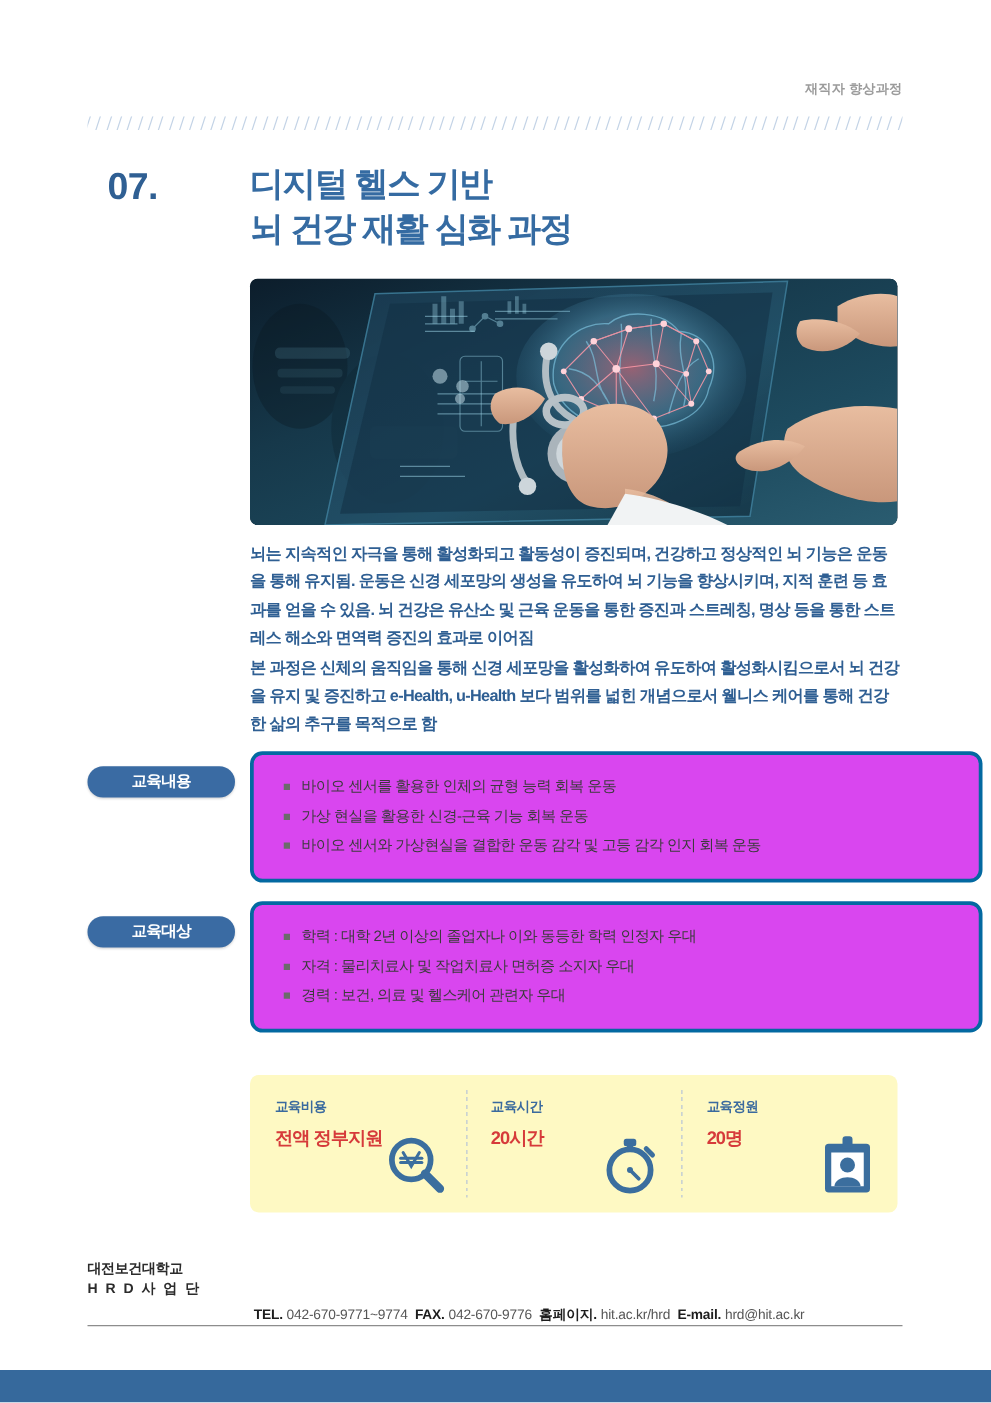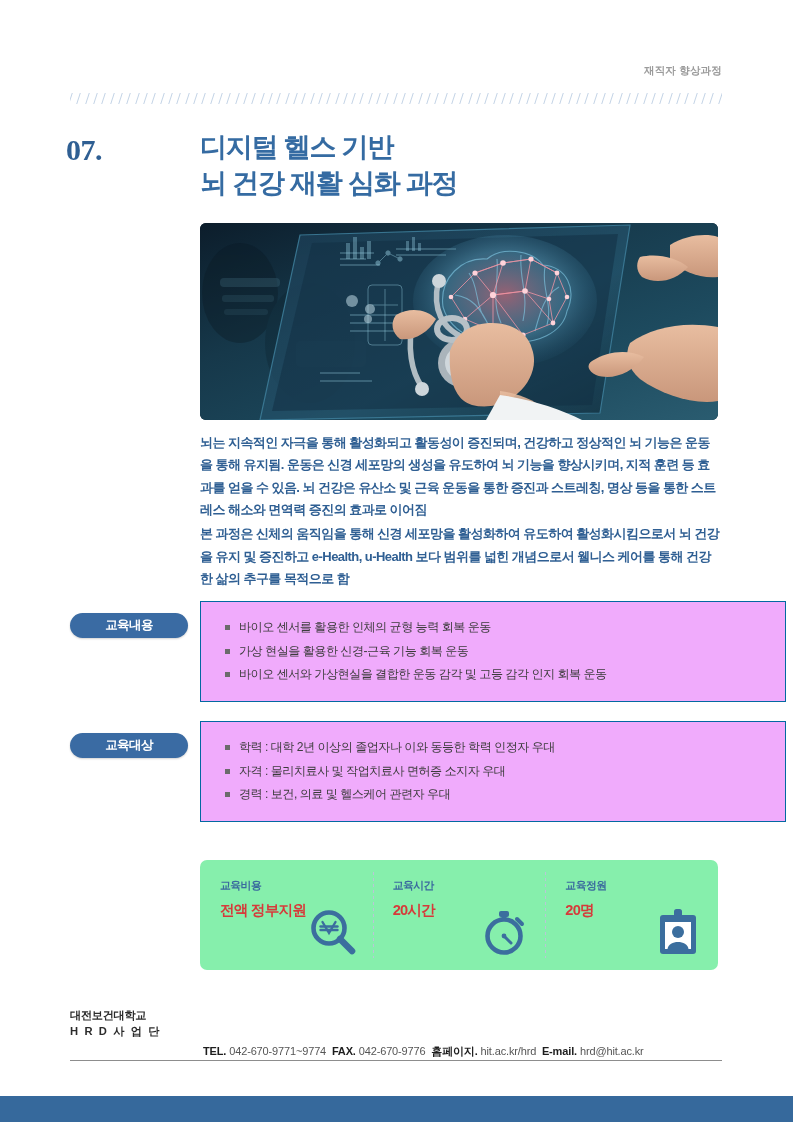--- a/index.html
+++ b/index.html
@@ -22,23 +22,23 @@
     position:absolute;left:70px;top:93px;width:652px;height:12px;
     overflow:hidden;display:flex;justify-content:space-between;
   }
   .tick-rule i{
     display:block;width:1.4px;height:11px;background:#c3d3e6;
     transform:skewX(-18deg);
   }
 
   
   .num{
-    position:absolute;left:66px;top:133px;
+    position:absolute;left:86px;top:133px;
     font-size:30px;font-weight:800;color:#2f5f93;letter-spacing:-0.5px;
-    font-family:Liberation Serif, serif;
+    font-family:Liberation Sans, sans-serif;
   }
   .title{
     position:absolute;left:200px;top:130px;width:520px;
     font-size:27px;line-height:1.33;font-weight:800;color:#356ba2;
     letter-spacing:-1.2px;
   }
   .title .l2{display:block;}
 
   
   .hero{
@@ -62,39 +62,39 @@
   .badge{
     position:absolute;left:0;top:0;
     width:118px;height:25px;border-radius:13px;
     background:#3a6ba3;color:#ffffff;
     font-size:12.5px;font-weight:800;letter-spacing:-0.6px;
     display:flex;align-items:center;justify-content:center;
     box-shadow:0 1px 2px rgba(0,0,0,.18);
   }
   .panel{
     position:absolute;left:130px;top:-12px;width:586px;
-    border:1px solid #0369a1;border-radius:0;
-    background:#f0abfc;
+    border:3px solid #0369a1;border-radius:10px;
+    background:#d946ef;
     box-sizing:border-box;
     padding:14px 18px 14px 24px;
   }
   .panel ul{list-style:none;margin:0;padding:0;}
   .panel li{
     font-size:12.1px;line-height:1.95;color:#3b3b3b;letter-spacing:-0.5px;
     position:relative;padding-left:14px;white-space:nowrap;
   }
   .panel li::before{
     content:"";position:absolute;left:0;top:9px;
     width:5px;height:5px;background:#6b6b6b;
   }
 
   
   .info{
     position:absolute;left:200px;top:860px;width:518px;height:110px;
-    background:#86efac;border-radius:7px;display:flex;
+    background:#fef9c3;border-radius:7px;display:flex;
   }
   .info .cell{
     flex:1;position:relative;box-sizing:border-box;
     padding:19px 0 0 20px;
   }
   .info .cell + .cell::before{
     content:"";position:absolute;left:0;top:12px;bottom:12px;width:1px;
     background:repeating-linear-gradient(to bottom,#b9c6d6 0 3px,transparent 3px 6px);
   }
   .info .lab{

